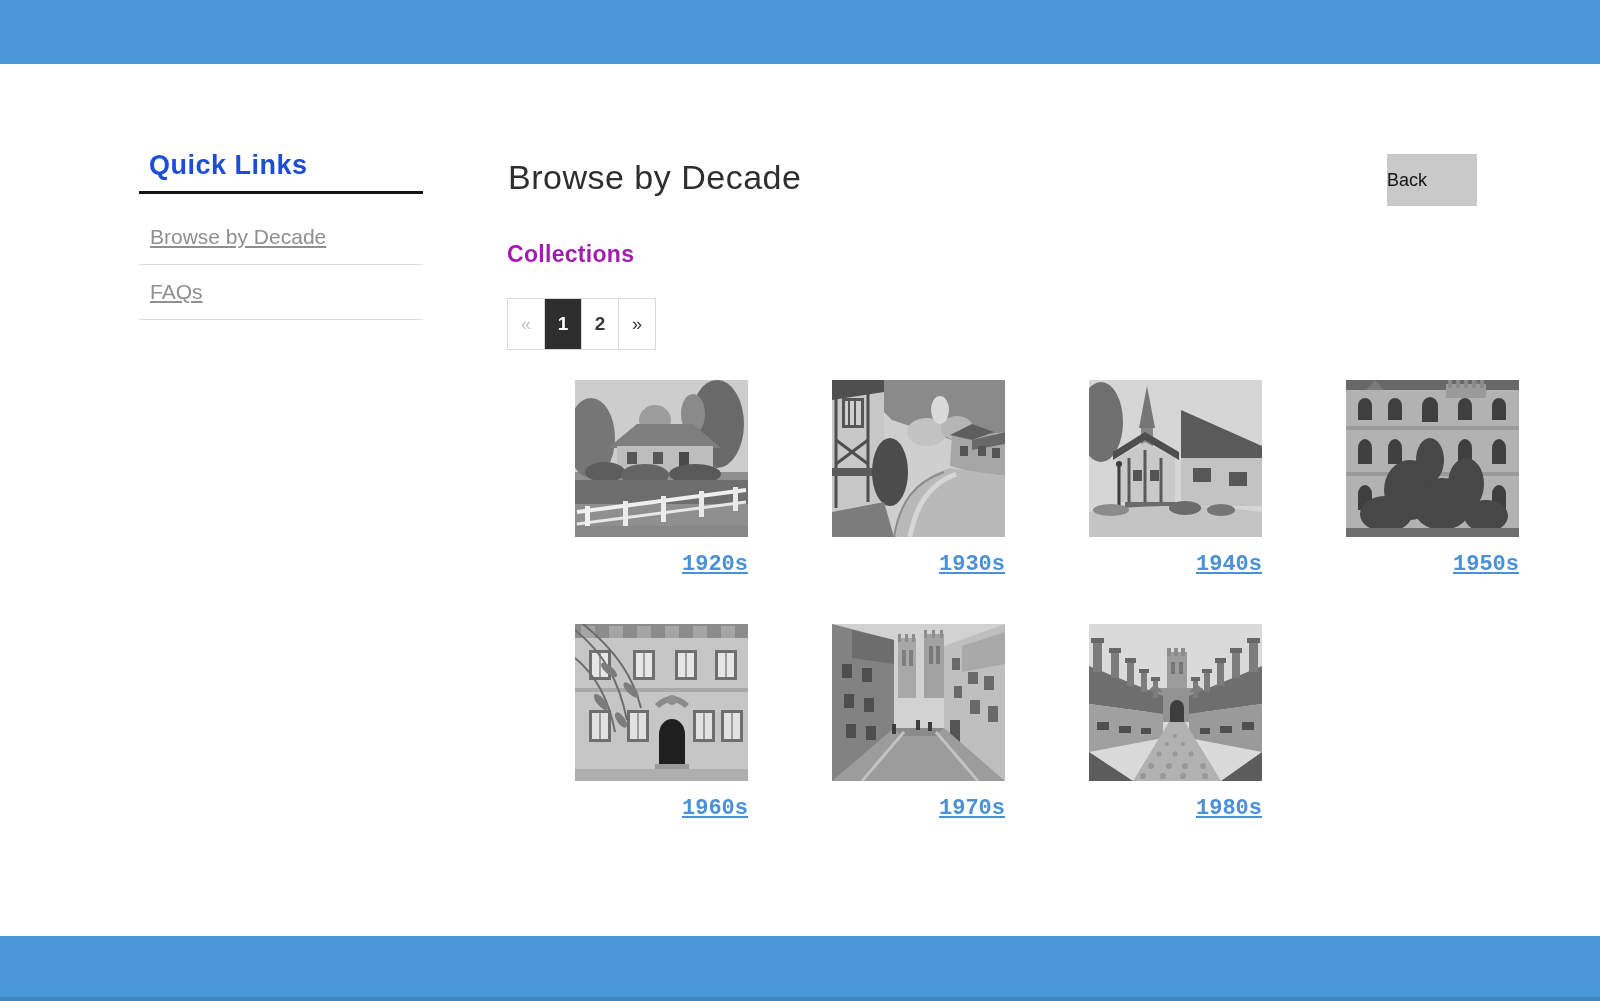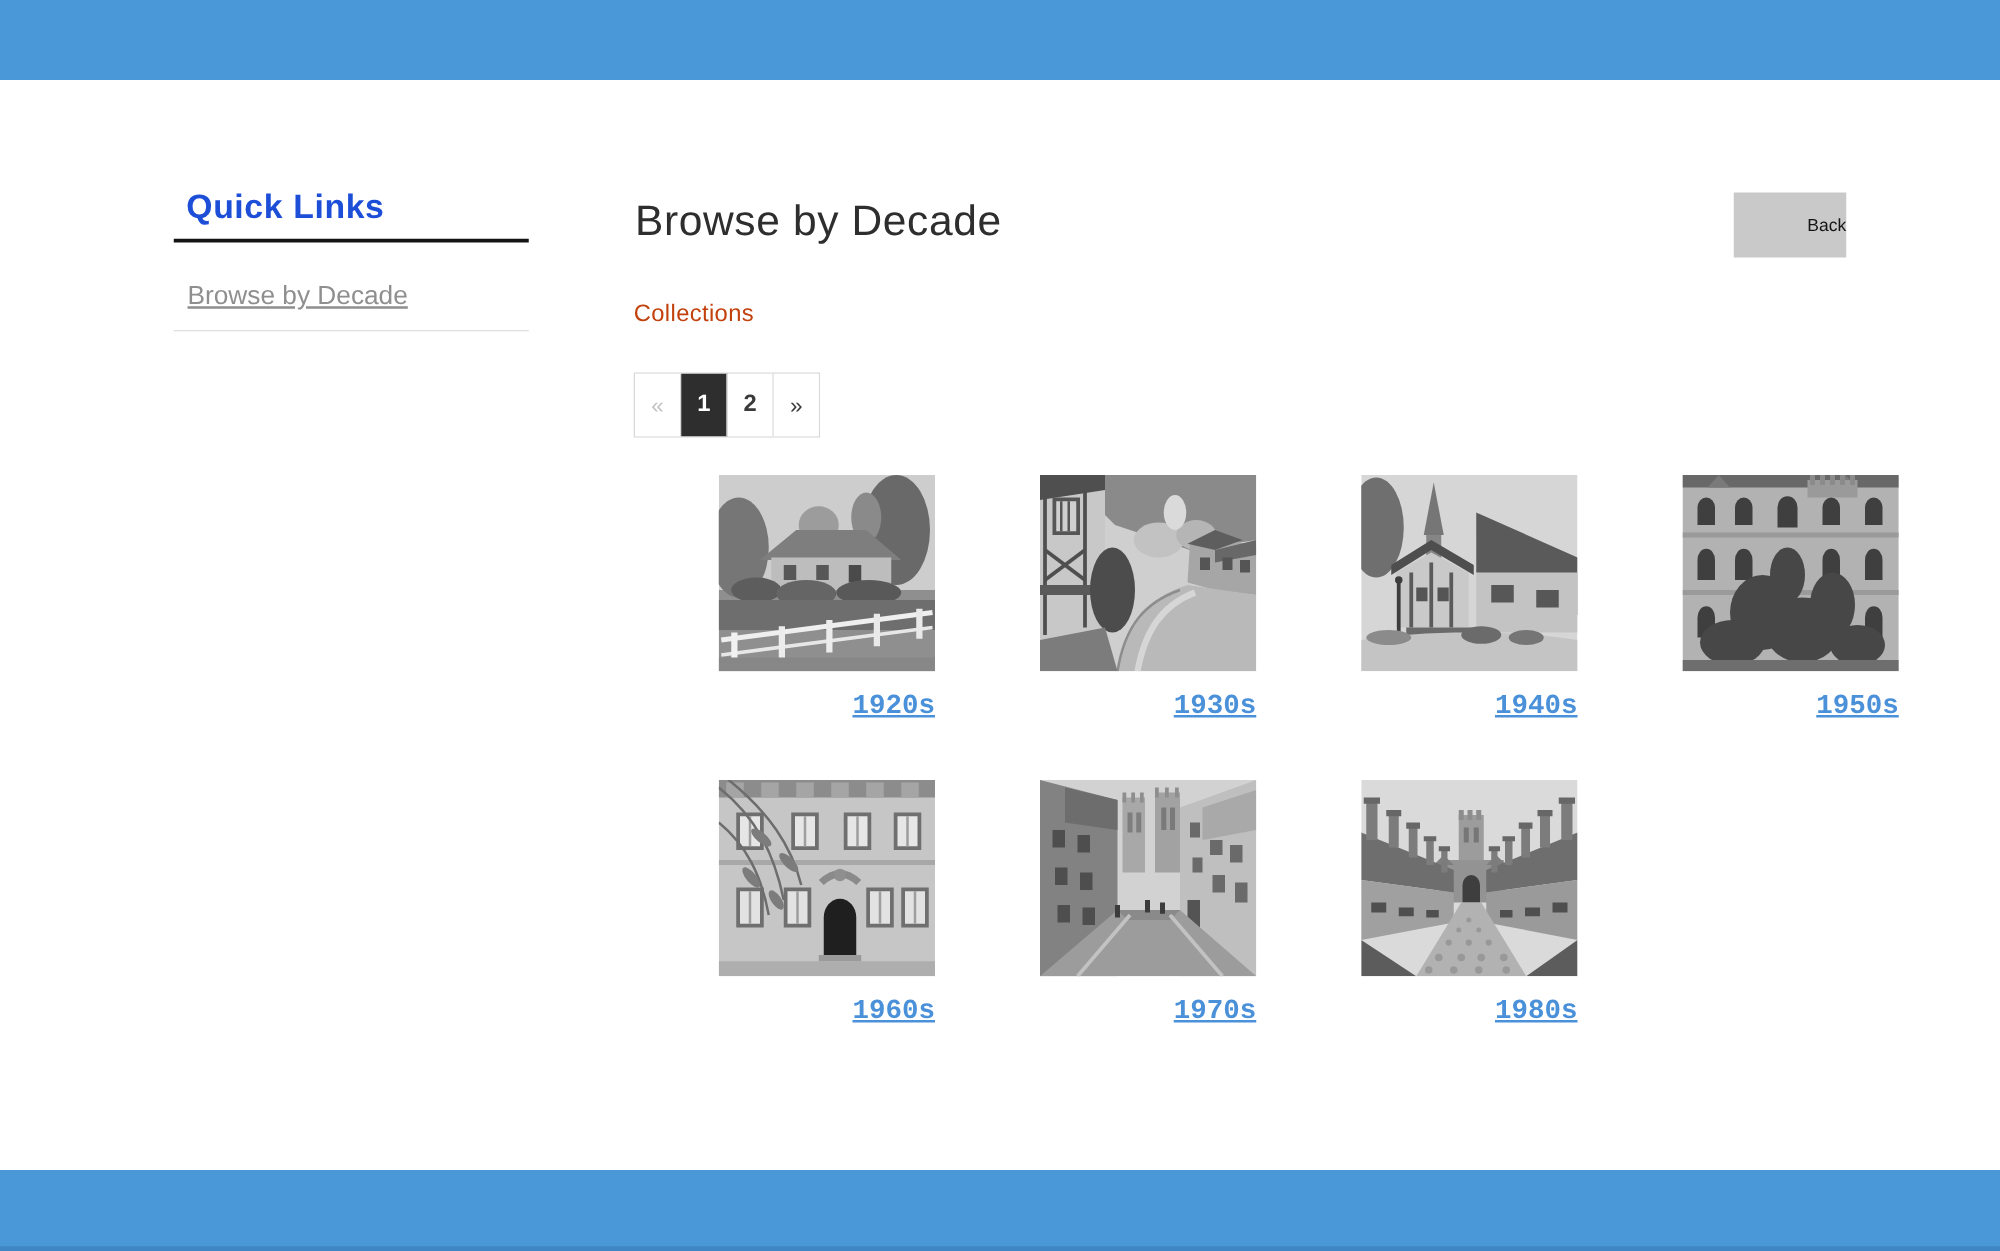--- a/index.html
+++ b/index.html
@@ -18,23 +18,23 @@
   .sidebar-rule{border-bottom:3px solid #141414;}
   .sidebar-list{list-style:none;margin:16px 0 0 0;padding:0;}
   .sidebar-item{padding:15px 0 15px 11px;border-bottom:1px solid #dedede;}
   .sidebar-link{font-size:21px;color:#8f8f8f;text-decoration:underline;cursor:pointer;}
 
   
   .page-title{position:absolute;left:508px;top:158px;font-size:34px;font-weight:500;color:#2e2e2e;letter-spacing:0.5px;margin:0;}
   .back-button{
     position:absolute;left:1387px;top:154px;width:90px;height:52px;
     background:#c9c9c9;border:none;font-family:inherit;
-    font-size:14px;color:#141414;cursor:pointer;text-align:right;line-height:52px;padding:0;
+    font-size:18px;color:#141414;cursor:pointer;text-align:left;line-height:52px;padding:0;
   }
-  .section-heading{position:absolute;left:507px;top:241px;font-size:19px;font-weight:400;color:#c2410c;letter-spacing:0.3px;margin:0;}
+  .section-heading{position:absolute;left:507px;top:241px;font-size:23px;font-weight:700;color:#a21caf;letter-spacing:0.3px;margin:0;}
 
   
   .pagination{position:absolute;left:507px;top:298px;display:flex;border:1px solid #d8d8d8;background:#ffffff;}
   .page-cell{
     width:36px;height:50px;line-height:50px;text-align:center;
     font-size:19px;font-weight:700;color:#3a3a3a;
     border-right:1px solid #d8d8d8;cursor:pointer;user-select:none;background:#fff;
   }
   .page-cell:last-child{border-right:none;}
   .page-cell.nav{font-weight:400;font-size:18px;}
@@ -54,20 +54,23 @@
 <body>
 
 <div class="topbar"></div>
 
 <nav class="sidebar">
   <h2 class="sidebar-title">Quick Links</h2>
   <div class="sidebar-rule"></div>
   <ul class="sidebar-list">
     <li class="sidebar-item">
       <a class="sidebar-link">Browse by Decade</a>
+    </li>
+    <li class="sidebar-item">
+      <a class="sidebar-link">FAQs</a>
     </li>
   </ul>
 </nav>
 
 <h1 class="page-title">Browse by Decade</h1>
 <button class="back-button">Back</button>
 <h3 class="section-heading">Collections</h3>
 
 <div class="pagination">
   <div class="page-cell nav prev">«</div>

